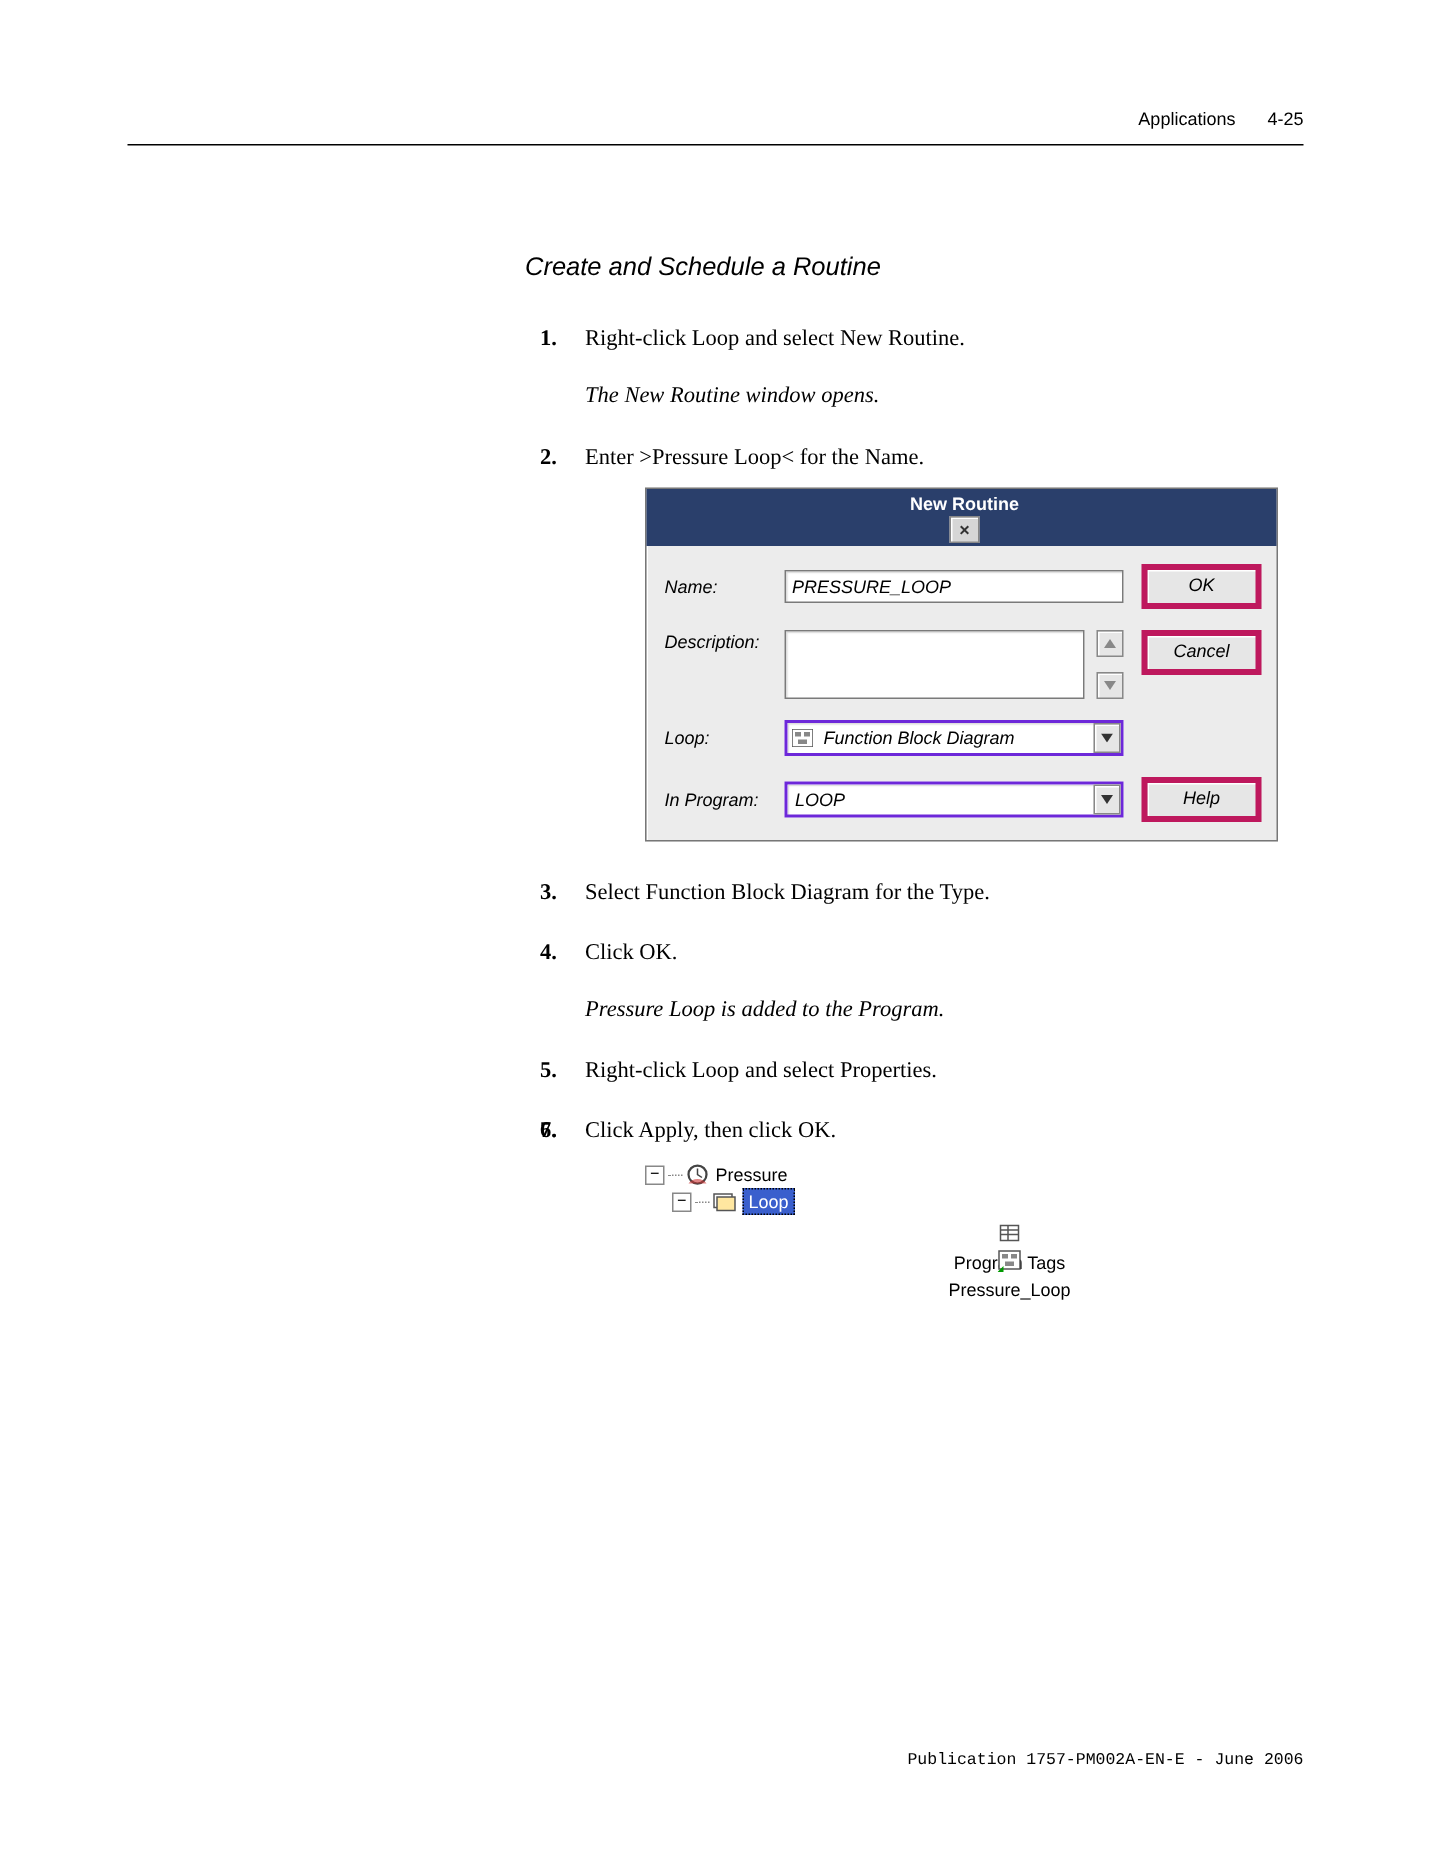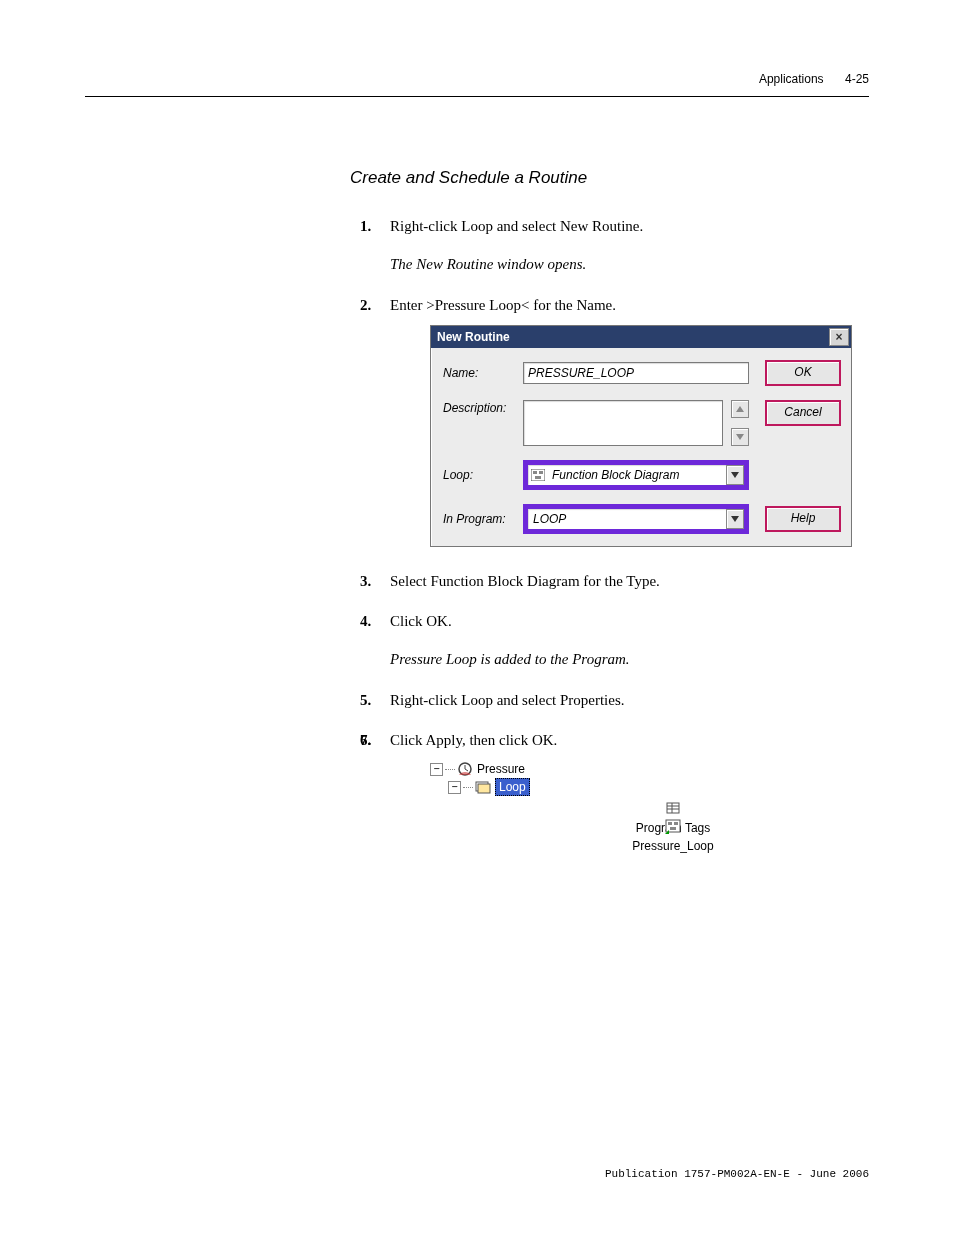--- a/index.html
+++ b/index.html
@@ -81,20 +81,21 @@
   .titlebar {
     background: linear-gradient(#3b5998, #1a2e5a);
     background: #2a3f6b;
     color: #fff;
     display: flex;
     align-items: center;
     justify-content: space-between;
     padding: 2px 2px 2px 6px;
     font-weight: bold;
     font-size: 12px;
+    flex-direction: column;
   }
   .title-close {
     width: 18px;
     height: 16px;
     background: #d6d6d6;
     border: 1px solid #888;
     display: flex;
     align-items: center;
     justify-content: center;
     font-family: Arial, sans-serif;
@@ -147,21 +148,21 @@
     height: 16px;
     border: 1px solid #888;
     background: #e6e6e6;
     box-shadow: inset 1px 1px 0 #fff;
     display: flex;
     align-items: center;
     justify-content: center;
   }
   .spin-btn svg { display: block; }
   .dlg-select {
-    border: 5px solid #6d28d9;
+    border: 2px solid #6d28d9;
     background: #fff;
     height: 20px;
     font-family: Tahoma, Arial, sans-serif;
     font-size: 12px;
     display: flex;
     align-items: center;
     justify-content: space-between;
     padding: 0 0 0 2px;
     box-shadow: inset 1px 1px 1px rgba(0,0,0,0.15);
   }
@@ -177,21 +178,21 @@
     width: 16px;
     height: 18px;
     border: 1px solid #888;
     background: #e6e6e6;
     box-shadow: inset 1px 1px 0 #fff;
     display: flex;
     align-items: center;
     justify-content: center;
   }
   .dlg-button {
-    border: 2px solid #be185d;
+    border: 4px solid #be185d;
     background: #e6e6e6;
     width: 72px;
     height: 22px;
     font-family: Tahoma, Arial, sans-serif;
     font-size: 12px;
     text-align: center;
     line-height: 20px;
     box-shadow: inset 1px 1px 0 #fff;
     justify-self: end;
   }

